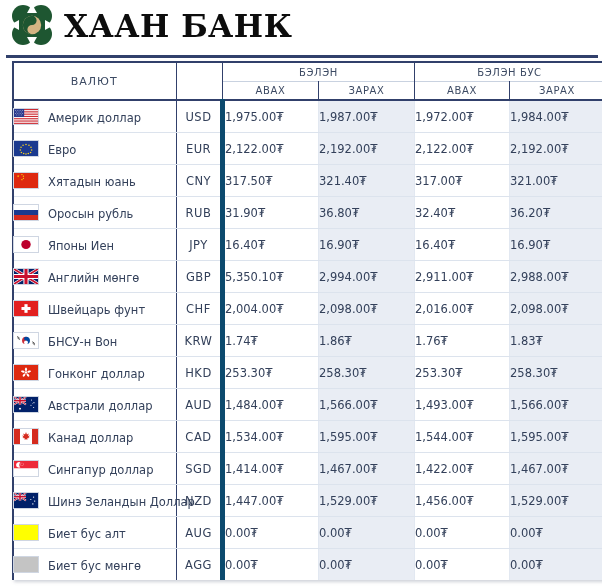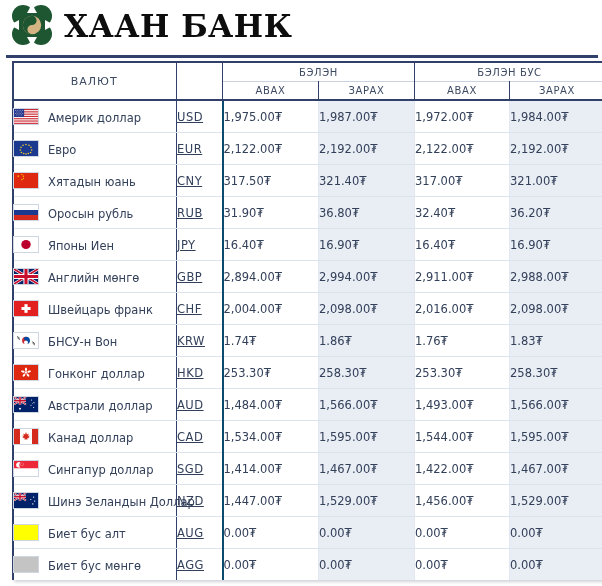--- a/index.html
+++ b/index.html
@@ -72,24 +72,24 @@
     height:31px;
     border-bottom:1px solid #dce3ed;
     font-size:11.5px;
     color:#33405a;
     background:#fff;
   }
   td.cur{
     padding-left:8px;border-left:1px solid #fff;
   }
   td.code{
+    text-align:center;
     border-left:1px solid #31406b;
-    border-right:2px solid #0c4a6e;
+    border-right:5px solid #0c4a6e;
     letter-spacing:.5px;
-    text-decoration:underline;
   }
   td.num{
     padding-right:9px;
     border-right:1px solid #e2e8f1;
     white-space:nowrap;
   }
   td.num.shade{background:#e9edf4;}
   td.num.last{border-right:1px solid #31406b;}
   tbody tr:last-child td{border-bottom:none;}
 
@@ -314,36 +314,36 @@
     <path d="M0,0 26,17 M26,0 0,17" stroke="#fff" stroke-width="3.4"></path>
     <path d="M0,0 26,17 M26,0 0,17" stroke="#c8102e" stroke-width="2"></path>
     <path d="M13,0 13,17 M0,8.5 26,8.5" stroke="#fff" stroke-width="5.6"></path>
     <path d="M13,0 13,17 M0,8.5 26,8.5" stroke="#c8102e" stroke-width="3.4"></path>
                   </svg>
                 </span>
                 <span class="cur-name">Английн мөнгө</span>
               </div>
             </td>
             <td class="code">GBP</td>
-            <td class="num">2,894.00₮</td>
+            <td class="num">5,350.10₮</td>
             <td class="num shade">2,994.00₮</td>
             <td class="num">2,911.00₮</td>
             <td class="num shade last">2,988.00₮</td>
           </tr>
           <tr>
             <td class="cur">
               <div class="cur-inner">
                 <span class="flag">
                   <svg viewBox="0 0 26 17" preserveAspectRatio="none">
                     <rect width="26" height="17" fill="#e22020"></rect>
     <rect x="11.3" y="3.6" width="3.4" height="9.8" fill="#fff"></rect>
     <rect x="8.1" y="6.8" width="9.8" height="3.4" fill="#fff"></rect>
                   </svg>
                 </span>
-                <span class="cur-name">Швейцарь франк</span>
+                <span class="cur-name">Швейцарь фунт</span>
               </div>
             </td>
             <td class="code">CHF</td>
             <td class="num">2,004.00₮</td>
             <td class="num shade">2,098.00₮</td>
             <td class="num">2,016.00₮</td>
             <td class="num shade last">2,098.00₮</td>
           </tr>
           <tr>
             <td class="cur">

